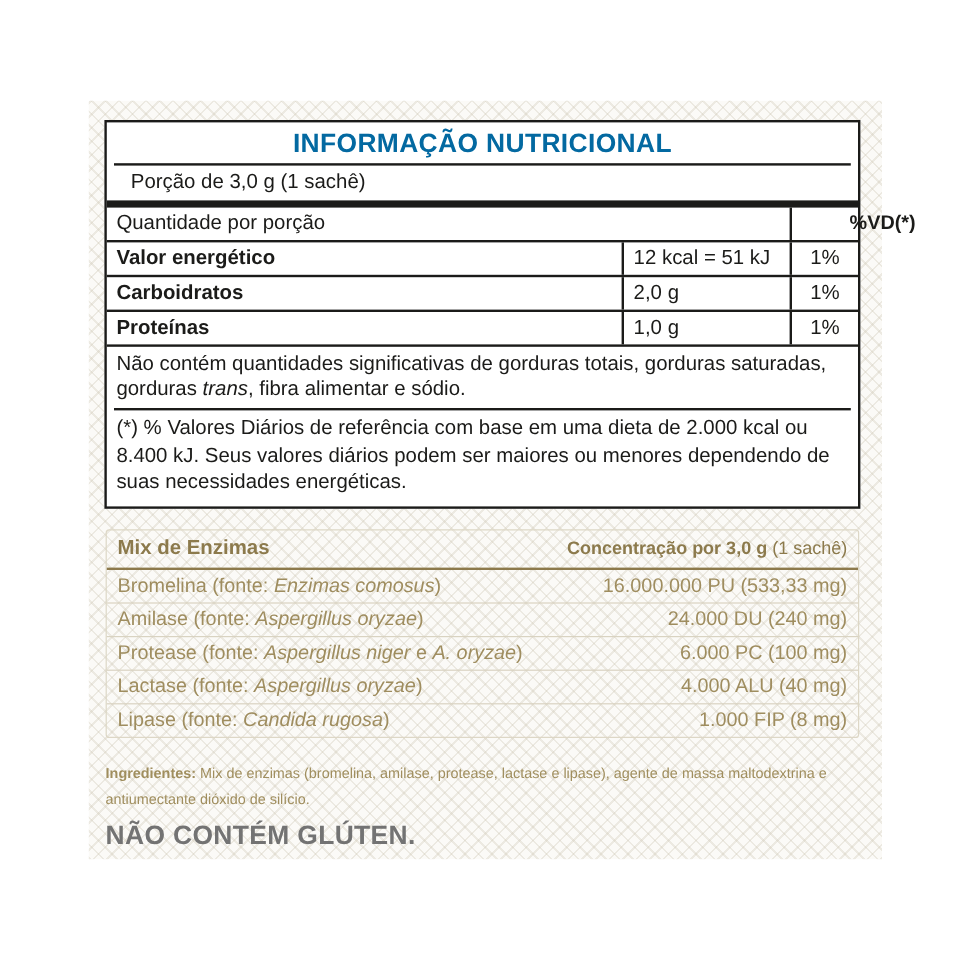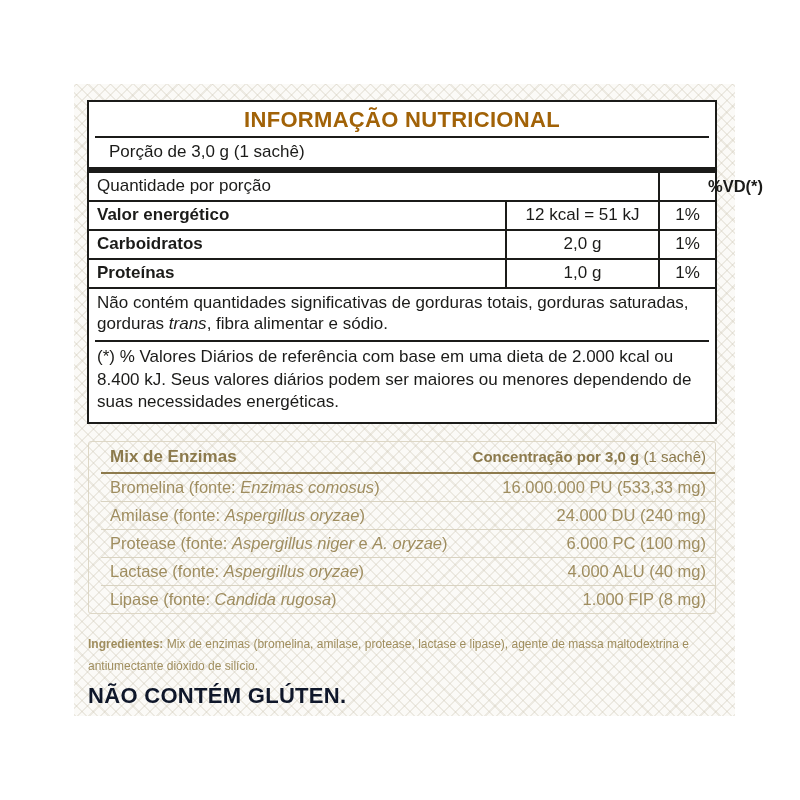--- a/index.html
+++ b/index.html
@@ -16,62 +16,62 @@
       repeating-linear-gradient(-45deg, rgba(203,196,177,.30) 0 1.5px, transparent 1.5px 8px);
   }
 
   
   .nutri-box {
     position:absolute; left:87px; top:100px; width:630px;
     background:#ffffff; border:2.5px solid #1b1b19;
     font-size:17px; line-height:24px;
   }
   .title { font-size:22px; font-weight:700; letter-spacing:.3px; text-align:center;
-           padding:6px 4px 4px; color:#a16207; }
+           padding:6px 4px 4px; color:#0369a1; }
   .rule   { height:0; border-bottom:2px solid #1b1b19; margin:0 6px; }
   .serving { padding:2px 20px 3px; }
   .thick-bar { height:6px; background:#1b1b19; }
 
   .row { display:flex; align-items:stretch; }
   .header-row { border-bottom:2.5px solid #1b1b19; }
   .data-row   { border-bottom:2px solid #1b1b19; }
   .data-row.last { border-bottom:2.5px solid #1b1b19; }
   .cell { padding:1px 8px 2px; }
   .label-cell { flex:1 1 auto;border-radius:13px; }
   .data-row .label-cell { font-weight:700; }
-  .value-cell { width:153px; border-left:2px solid #1b1b19; text-align:center; }
+  .value-cell { width:140px; border-left:2px solid #1b1b19; }
   .vd-cell    { width:57px;  border-left:2px solid #1b1b19; text-align:center; padding:1px 2px 2px; }
   .header-row .vd-cell { font-weight:700; font-size:16.5px;padding-left:48px; }
 
   .note     { padding:3px 8px 6px; line-height:21px; }
   .footnote { padding:4px 8px 8px; line-height:22.5px; }
 
   
   .enzyme-table {
     position:absolute; left:88px; top:441px; width:628px;
     border:1px solid #ddd7c6; border-radius:3px;
-    background:transparent; color:#9f8d5f; font-size:16.5px;padding-left:12px;
+    background:transparent; color:#9f8d5f; font-size:16.5px;
   }
   .enz-row { display:flex; justify-content:space-between; align-items:baseline;
              padding:2px 9px 3px; line-height:22px; border-bottom:1px solid #d9d3c1; }
   .enz-row.header { padding:4px 9px; border-bottom:2px solid #8d7a4c; color:#8c7a4c; }
   .enz-row.last { border-bottom:none; }
   .enz-name  { text-align:left; }
   .enz-value { text-align:right; white-space:nowrap; }
   .enz-row.header .enz-name { font-weight:700; font-size:17px; }
   .enz-row.header .enz-value { font-size:15px; }
 
   
   .ingredients {
     position:absolute; left:88px; top:634px; width:650px;
     color:#a08e5e; font-size:12px; line-height:21.5px;
   }
   .gluten {
     position:absolute; left:88px; top:681px; width:640px;
-    color:#0f172a; font-size:22px; font-weight:700; letter-spacing:.3px; line-height:30px;
+    color:#737373; font-size:22px; font-weight:700; letter-spacing:.3px; line-height:30px;
   }
 
   .it { font-style:italic; }
   .bd { font-weight:700; }
 </style>
 </head>
 <body>
 
 <div class="page">
 

